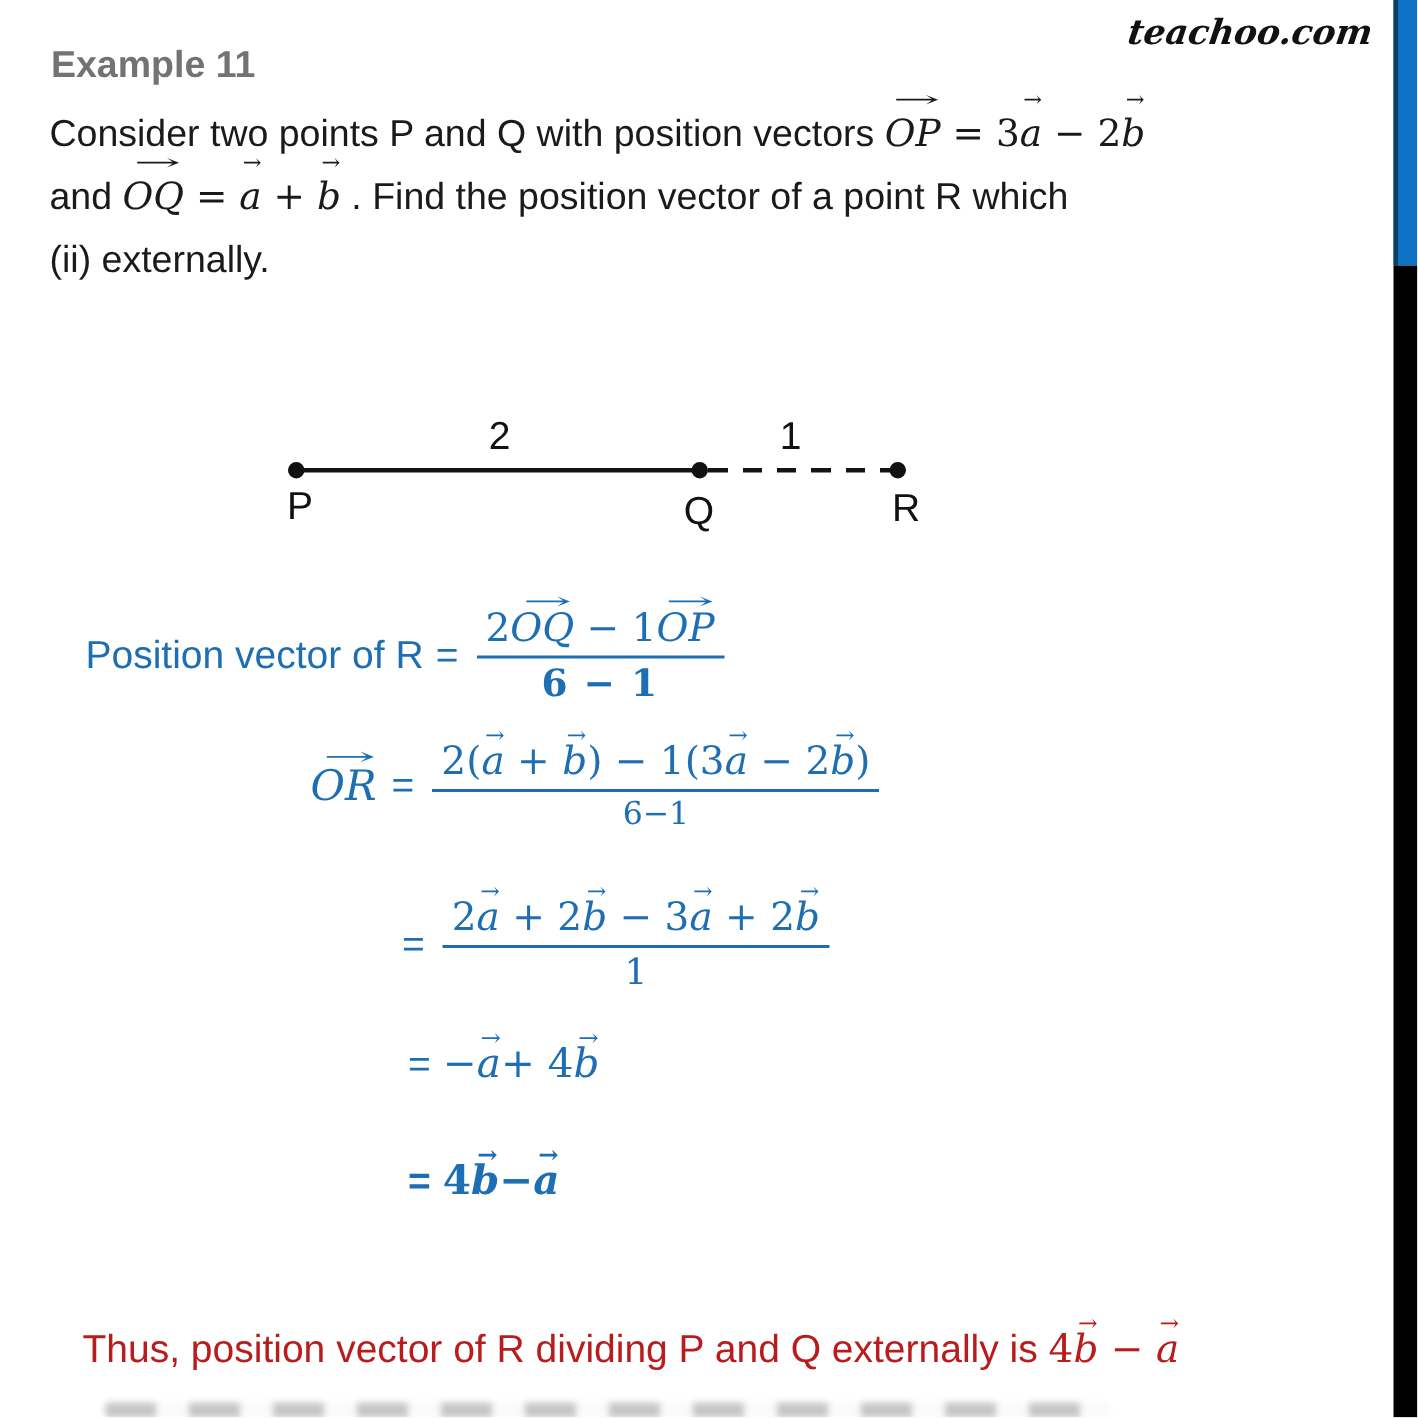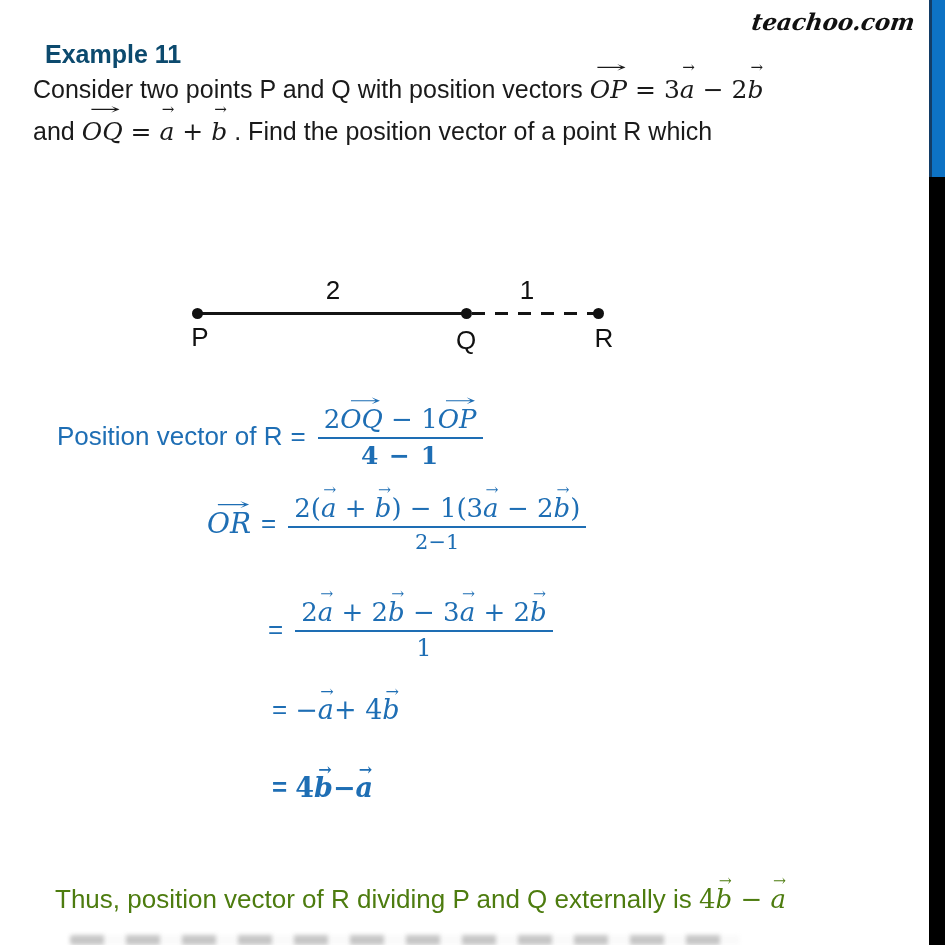--- a/index.html
+++ b/index.html
@@ -15,21 +15,21 @@
   .rail-black { top:177px; height:768px; background:#000000; }
 
   
   .brand {
     position:absolute; top:8px; right:30px;
     font-family:"DejaVu Serif", serif; font-style:italic; font-weight:bold;
     font-size:23px; color:#111; transform:skewX(-8deg);
   }
 
   
-  .title { position:absolute; left:33px; top:28px; margin:12px; font-size:25px; font-weight:bold; color:#0c4a6e; }
+  .title { position:absolute; left:33px; top:28px; margin:1px; font-size:25px; font-weight:bold; color:#737373; }
   .para { position:absolute; left:33px; top:68px; font-size:25px; color:#1a1a1a; }
   .pline { height:42px; line-height:42px; white-space:nowrap; }
 
   
   .math { font-family:"DejaVu Serif", serif; }
   .mn { font-style:normal; }
   .vec { position:relative; display:inline-block; font-style:italic; }
   .vec .base { font-style:italic;margin-top:36px; }
   .vec .arr {
     position:absolute; left:58%; top:-0.62em; transform:translateX(-50%);
@@ -55,21 +55,21 @@
   .eq1 { left:57px; top:403px; font-size:26px; }
   .eq1 .den { font-weight:bold; font-style:normal; font-size:25px; letter-spacing:1px; }
   .eq2 { left:207px; top:492px; font-size:26px; }
   .eq2 .lhs { font-size:28px; margin-right:10px; }
   .eq2 .den { font-style:normal; font-size:21px; }
   .eq3 { left:268px; top:596px; font-size:26px; }
   .eq3 .den { font-style:normal; font-size:24px; }
   .eq4 { left:272px; top:694px; font-size:27px; }
   .eq5 { left:272px; top:772px; font-size:27px; font-weight:bold; }
   .inlinemath { font-family:"DejaVu Serif", serif; }
-  .conclusion { position:absolute; left:55px; top:884px; font-size:26px; color:#4d7c0f; white-space:nowrap; }
+  .conclusion { position:absolute; left:55px; top:884px; font-size:26px; color:#b91c1c; white-space:nowrap; }
 
   
   .bottom-artifact {
     position:absolute; bottom:0; left:70px; width:670px; height:10px;
     background:repeating-linear-gradient(90deg, rgba(130,130,130,0.45) 0 34px, rgba(205,205,205,0.10) 34px 56px);
     filter:blur(2px); border-radius:3px;
   }
 </style>
 </head>
 <body>
@@ -79,20 +79,21 @@
   <div class="rail rail-blue"></div>
   <div class="rail rail-black"></div>
 
   <div class="brand">teachoo.com</div>
 
   <h1 class="title">Example 11</h1>
 
   <div class="para">
     <div class="pline"><span>Consider two points P and Q with position vectors </span><span class="math vec long"><span class="arr">→</span><span class="base">OP</span></span><span class="math mn"> = 3</span><span class="math vec"><span class="arr">→</span><span class="base">a</span></span><span class="math mn"> − 2</span><span class="math vec"><span class="arr">→</span><span class="base">b</span></span></div>
     <div class="pline"><span>and </span><span class="math vec long"><span class="arr">→</span><span class="base">OQ</span></span><span class="math mn"> = </span><span class="math vec"><span class="arr">→</span><span class="base">a</span></span><span class="math mn"> + </span><span class="math vec"><span class="arr">→</span><span class="base">b</span></span><span> . Find the position vector of a point R which</span></div>
+    <div class="pline">(ii) externally.</div>
   </div>
 
   <div>
     <div class="seg-solid" style="left:197px; top:312px; width:270px;"></div>
     <div class="seg-dashed" style="left:472px; top:312px; width:122px;"></div>
     <div class="dot" style="left:192px; top:308px;"></div>
     <div class="dot" style="left:461px; top:308px;"></div>
     <div class="dot" style="left:593px; top:308px;"></div>
     <div class="diag-label" style="left:318px; top:275px;">2</div>
     <div class="diag-label" style="left:512px; top:275px;">1</div>
@@ -100,31 +101,31 @@
     <div class="diag-label" style="left:451px; top:325px;">Q</div>
     <div class="diag-label" style="left:589px; top:323px;">R</div>
   </div>
 
   <div class="eq eq1">
     <span class="lead">Position vector of R</span>
     <span class="lead">=</span>
     <span class="frac math">
       <span class="num"><span class="mn">2</span><span class="vec long"><span class="arr">→</span><span class="base">OQ</span></span><span class="mn"> − </span><span class="mn">1</span><span class="vec long"><span class="arr">→</span><span class="base">OP</span></span></span>
       <span class="bar"></span>
-      <span class="den">4 − 1</span>
+      <span class="den">6 − 1</span>
     </span>
   </div>
 
   <div class="eq eq2">
     <span class="lhs math vec long"><span class="arr">→</span><span class="base">OR</span></span>
     <span class="lead">=</span>
     <span class="frac math">
       <span class="num"><span class="mn">2(</span><span class="vec"><span class="arr">→</span><span class="base">a</span></span><span class="mn"> + </span><span class="vec"><span class="arr">→</span><span class="base">b</span></span><span class="mn">) − 1(3</span><span class="vec"><span class="arr">→</span><span class="base">a</span></span><span class="mn"> − 2</span><span class="vec"><span class="arr">→</span><span class="base">b</span></span><span class="mn">)</span></span>
       <span class="bar"></span>
-      <span class="den">2−1</span>
+      <span class="den">6−1</span>
     </span>
   </div>
 
   <div class="eq eq3">
     <span class="lead">=</span>
     <span class="frac math">
       <span class="num"><span class="mn">2</span><span class="vec"><span class="arr">→</span><span class="base">a</span></span><span class="mn"> + 2</span><span class="vec"><span class="arr">→</span><span class="base">b</span></span><span class="mn"> − 3</span><span class="vec"><span class="arr">→</span><span class="base">a</span></span><span class="mn"> + 2</span><span class="vec"><span class="arr">→</span><span class="base">b</span></span></span>
       <span class="bar"></span>
       <span class="den">1</span>
     </span>

